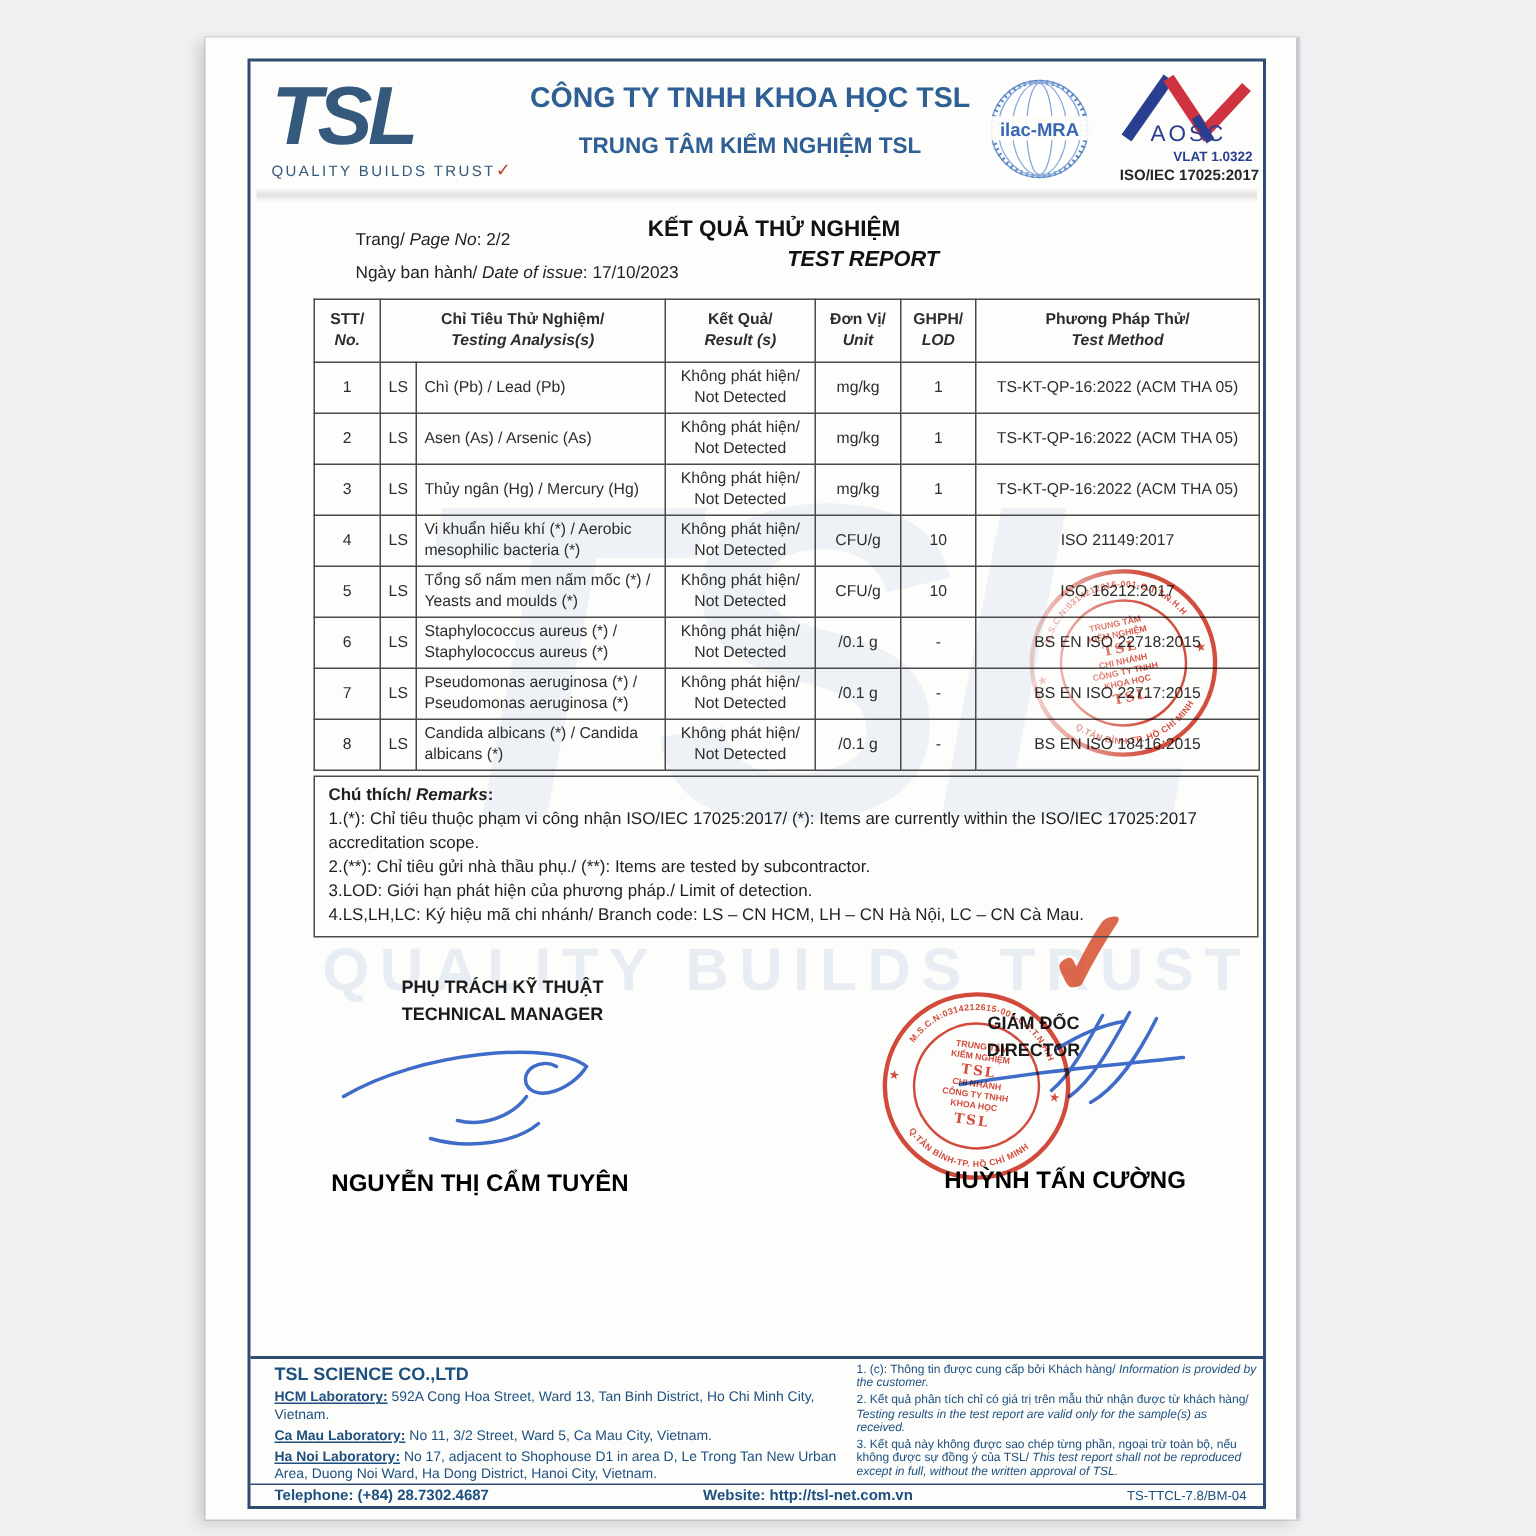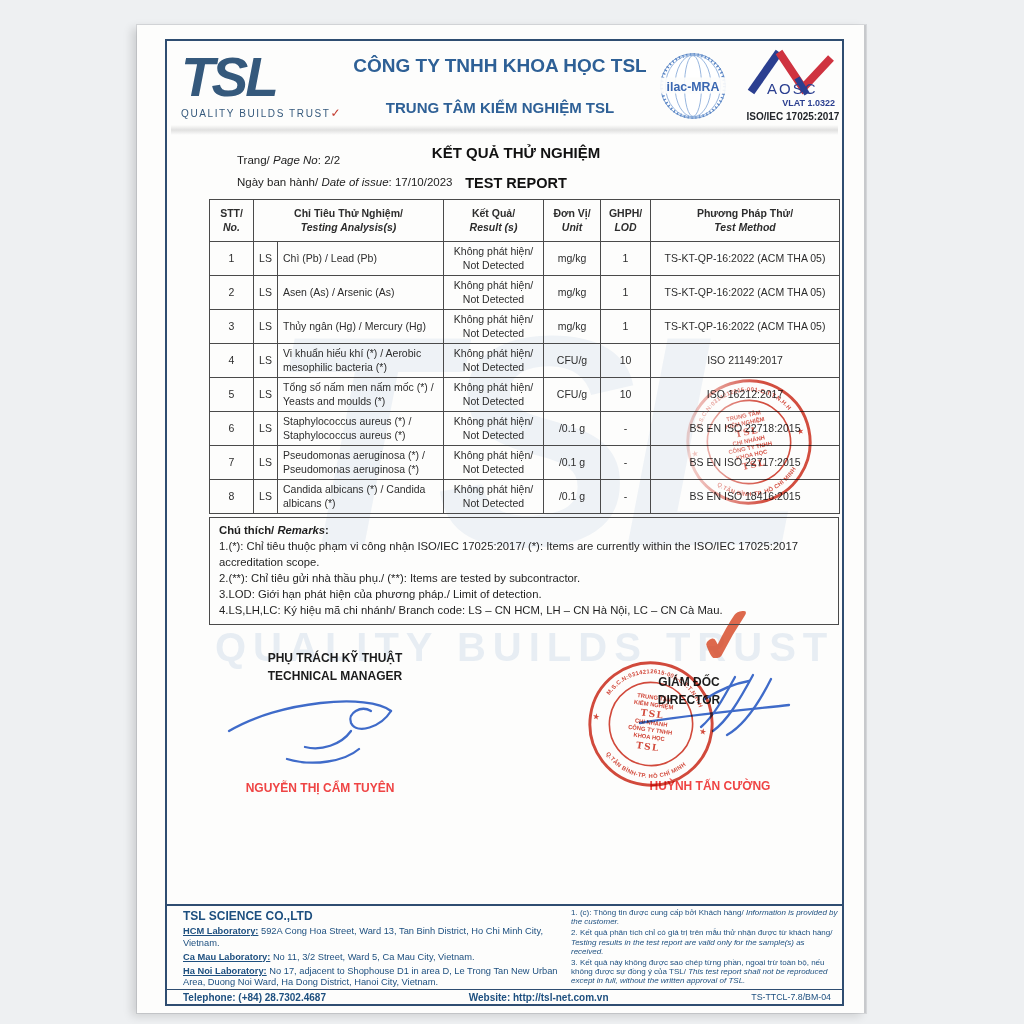--- a/index.html
+++ b/index.html
@@ -21,34 +21,34 @@
   .wm-check { position:absolute; left:528px; top:556px; font-size:78px; font-weight:bold;
             color:rgba(214,72,38,0.82); transform:rotate(-6deg); line-height:1; }
 
   
   .logo { position:absolute; left:14px; top:10px; width:200px; color:#35597c; }
   .logo-text { font-size:55px; font-weight:bold; font-style:italic; letter-spacing:-3px; line-height:0.95; }
   .logo-tagline { font-size:10px; font-weight:normal; letter-spacing:1.6px; margin-top:3px; white-space:nowrap; }
   .logo-tagline .chk { color:#c23b2e; font-size:12px; letter-spacing:0; }
   .company { position:absolute; left:168px; top:14px; width:330px; text-align:center; color:#2e6096; }
   .company .l1 { font-size:19px; font-weight:bold; }
-  .company .l2 { font-size:15px; font-weight:bold; margin-top:22px; }
+  .company .l2 { font-size:15px; font-weight:bold; margin-top:12px; }
   .ilac { position:absolute; left:488px; top:7px; width:76px; height:76px; }
   .aosc { position:absolute; left:574px; top:3px; width:104px; text-align:center; }
   .aosc .vlat { font-size:9px; font-weight:bold; color:#2b3f90; margin-top:-2px; text-align:right; padding-right:10px;}
   .aosc .iso { font-size:10px; font-weight:bold; color:#23262b; margin-top:3px; white-space:nowrap; }
   .scan-band { position:absolute; left:4px; right:4px; top:84px; height:10px;
       background:linear-gradient(to bottom, rgba(110,110,112,0), rgba(110,110,112,0.20), rgba(110,110,112,0)); }
 
   
   .meta { color:#222; font-size:11.5px; }
   .meta-left { position:absolute; left:70px; top:108px; line-height:22px; }
   .meta-center { position:absolute; left:239px; top:103px; width:220px; text-align:center; color:#111; }
   .meta-center .tv { font-size:15px; font-weight:bold; }
-  .meta-center .te { font-size:14.5px; font-weight:bold; margin-top:14px; }
+  .meta-center .te { font-size:14.5px; font-weight:bold; font-style:italic; margin-top:4px;text-align:right; }
   .meta-right { position:absolute; left:467px; top:108px; line-height:21px; }
   .it { font-style:italic; }
 
   
   .results { position:absolute; left:42px; top:158px; width:630px; border-collapse:collapse;
              table-layout:fixed; font-size:10.5px; color:#2d2d2d; background:transparent; }
   .results th, .results td { border:1.2px solid #4a4a4a; padding:1px 3px; text-align:center;
              vertical-align:middle; line-height:1.25; overflow:hidden; }
   .results thead tr { height:42px; }
   .results tbody tr { height:34px; }
@@ -60,21 +60,21 @@
   .remarks { position:absolute; left:42px; top:476px; width:630px; border:1.4px solid #4a4a4a;
              padding:4px 9px 6px 9px; font-size:11.3px; color:#1f1f1f; line-height:1.42; }
   .remarks .title { font-weight:bold; }
   .remarks .title .en { font-style:italic; }
 
   
   .sig-title { position:absolute; text-align:center; font-size:12px; font-weight:bold;
                color:#1b1b1b; line-height:1.5; }
   .sig-title-left { left:73px; top:608px; width:190px; }
   .sig-title-right { left:452px; top:632px; width:140px; }
-  .sig-name { position:absolute; text-align:center; font-size:12px; font-weight:bold; color:#ef4444; }
+  .sig-name { position:absolute; text-align:center; font-size:16px; font-weight:bold; color:#000000; }
   .sig-name-left { left:28px; top:740px; width:250px; }
   .sig-name-right { left:428px; top:738px; width:230px; }
   .sig-svg { position:absolute; }
   .sig-svg path { stroke:#3f6bc9; stroke-width:2.3; fill:none; stroke-linecap:round; }
   .sig-left { left:52px; top:646px; width:230px; height:90px; }
   .sig-right { left:418px; top:628px; width:215px; height:82px; }
 
   
   .stamp { position:absolute; width:130px; height:130px; mix-blend-mode:multiply; }
   .stamp svg { width:100%; height:100%; }

